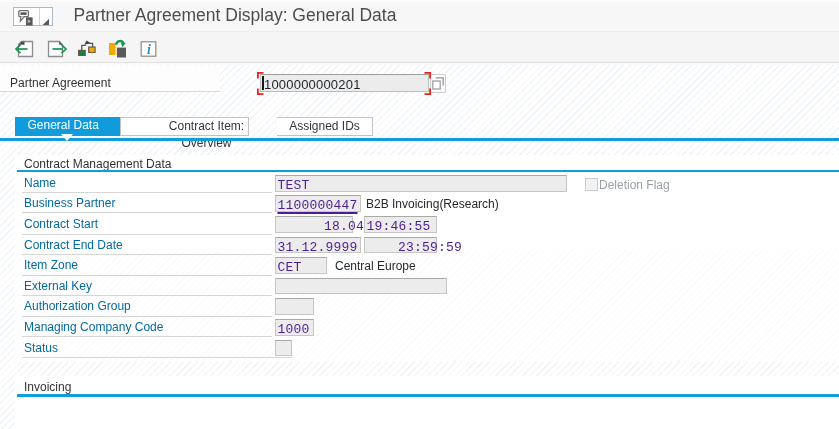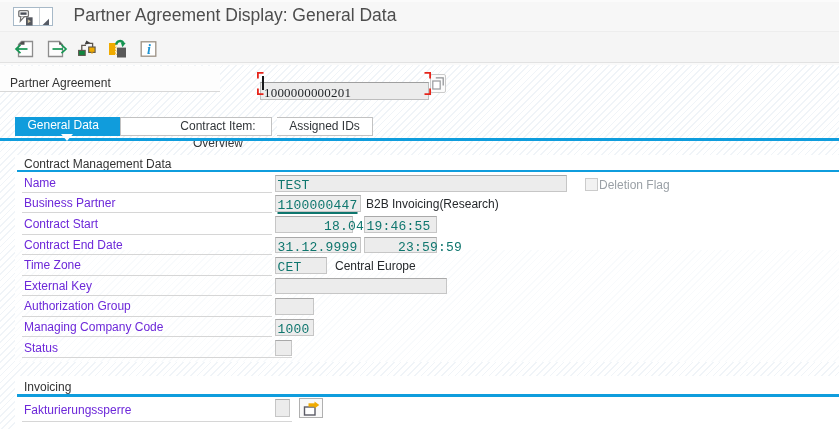--- a/index.html
+++ b/index.html
@@ -1,20 +1,20 @@
 <!DOCTYPE html>
 <html><head>
 <meta charset="utf-8">
 <style>
 * { margin:0; padding:0; box-sizing:border-box; }
 html,body { width:839px; height:429px; overflow:hidden; background:#fff;
   font-family:"Liberation Sans", sans-serif; }
 #stage { position:relative; width:839px; height:429px; }
 .abs { position:absolute; }
-.mono { font-family:Liberation Serif, serif;margin-top:8px; }
+.mono { font-family:Liberation Sans, sans-serif; }
 
 
 #titlebar { left:0; top:0; width:839px; height:31px; background:#f7f7f7; border-top:2px solid #fbfbfb; }
 #toolbar { left:0; top:31px; width:839px; height:32px; background:#f5f5f5; border-top:1px solid #ededed; border-bottom:1px solid #e2e2e2; }
 #title { left:73.5px; top:5px; font-size:17.5px; color:#4d4d4d; }
 
 
 #gos { left:13px; top:6.5px; width:40px; height:19.7px; background:#fff; border:1px solid #a7b9c8; display:flex; }
 #gos .main { width:26px; height:100%; border-right:1px solid #cfd4d8; position:relative; }
 #gos .dd { width:13px; height:100%; position:relative; }
@@ -25,34 +25,34 @@
 
 
 #pa-label { left:10px; top:13px; font-size:12px; color:#333; }
 #pa-field { left:259.5px; top:11px; width:169.5px; height:17.5px; background:#ececec; border:1px solid #bdbdbd; border-top-color:#9f9f9f; font-size:13px; letter-spacing:0.2px; color:#1f2226; line-height:19.8px; padding-left:3.5px; }
 
 
 
 #tabs { left:0px; top:52px; width:839px; height:30px; }
 .tab { position:absolute; top:2px; height:18.5px; font-size:12px; text-align:center; line-height:17px; }
 #tab1 { left:15px; width:105px; background:#109cdc; color:#fff; text-align:left; padding-left:12.5px; }
-#tab2 { left:120px; width:152px; background:#fff; border:1px solid #c2c2c2; color:#32363a;padding-left:44px; }
+#tab2 { left:120px; width:129px; background:#fff; border:1px solid #c2c2c2; color:#32363a;padding-left:44px; }
 #tab3 { left:277px; width:96px; background:#fff; border:1px solid #c2c2c2; border-left:none; color:#32363a; }
 #tabline { position:absolute; left:0px; top:23px; width:839px; height:3px; background:#0f9ddd; }
 #notch { position:absolute; left:61px; top:19px; width:0; height:0;
   border-left:6px solid transparent; border-right:6px solid transparent; border-top:7px solid #fdfdfd; z-index:3; }
 
 
 .group { position:absolute; left:15px; width:824px; background:#fff; }
 .ghead { position:absolute; left:9px; top:2px; font-size:12px; color:#333; }
 .gline { position:absolute; left:2px; right:0; top:14.8px; height:2.7px; background:#0f9ddd; }
 .row { position:absolute; left:2px; right:0; height:21px; }
-.row .lab { position:absolute; left:7px; top:4px; font-size:12px; color:#6d28d9; }
+.row .lab { position:absolute; left:7px; top:4px; font-size:12px; color:#0369a1; }
 .row .sep { position:absolute; left:5px; top:20.4px; width:250px; height:1px; background:#d6d6d6; }
-.fld { position:absolute; top:3px; height:16.5px; background:#ececec; border:1px solid #c6c6c6; border-top-color:#a9a9a9; font-family:"Liberation Mono", monospace; font-size:13px; letter-spacing:0.2px; color:#0f766e; line-height:19.2px; padding-left:1.5px; white-space:nowrap; }
+.fld { position:absolute; top:3px; height:16.5px; background:#ececec; border:1px solid #c6c6c6; border-top-color:#a9a9a9; font-family:"Liberation Mono", monospace; font-size:13px; letter-spacing:0.2px; color:#4c1d95; line-height:19.2px; padding-left:1.5px; white-space:nowrap; }
 .txt { position:absolute; top:5px; font-size:12px; color:#26292c; white-space:nowrap; }
 
 
 #cbx { position:absolute; left:568px; top:6px; width:13px; height:12.5px; background:#f2f2f2; border:1px solid #cbcbcb; }
 #cbl { position:absolute; left:582px; top:6px; font-size:12px; color:#9aa0a6; }
 </style>
 </head>
 <body>
 <div id="stage">
   <div class="abs" id="titlebar"></div>
@@ -168,21 +168,21 @@
         <div class="fld" style="left:258px; width:78px;padding-left:48px;">18.04.2019</div>
         <div class="fld" style="left:347px; width:73px;">19:46:55</div>
       </div>
       <div class="row" style="top:78.7px;">
         <div class="lab">Contract End Date</div>
           <div class="sep"></div>
         <div class="fld" style="left:258px; width:86px;">31.12.9999</div>
         <div class="fld" style="left:347px; width:73px;padding-left:33px;">23:59:59</div>
       </div>
       <div class="row" style="top:99.3px;">
-        <div class="lab">Time Zone</div>
+        <div class="lab">Item Zone</div>
           <div class="sep"></div>
         <div class="fld" style="left:258px; width:51.5px;">CET</div>
         <div class="txt" style="left:318px;">Central Europe</div>
       </div>
       <div class="row" style="top:119.9px;">
         <div class="lab">External Key</div>
           <div class="sep"></div>
         <div class="fld" style="left:258px; width:172px;"></div>
       </div>
       <div class="row" style="top:140.4px;">
@@ -198,27 +198,15 @@
       <div class="row" style="top:181.6px;">
         <div class="lab">Status</div>
           <div class="sep" style="width:270px;"></div>
         <div class="fld" style="left:258px; width:17px;"></div>
       </div>
     </div>
 
     <div class="group" id="g2" style="top:313px; height:53px;">
       <div class="ghead" style="top:4px;">Invoicing</div>
       <div class="gline" style="top:18px;"></div>
-      <div class="row" style="top:19px; height:26px;">
-        <div class="lab" style="top:8px;">Fakturierungssperre</div>
-        <div class="sep" style="top:26px; width:270px;"></div>
-        <div class="fld" style="left:258px; top:4px; width:15px; height:18px;"></div>
-        <div style="position:absolute; left:282px; top:3px; width:23.5px; height:20px; background:#f9f9f9; border:1.2px solid #b0b0b0;">
-          <svg width="21" height="18" viewBox="0 0 21 18">
-            <rect x="4.5" y="8" width="10.5" height="8" fill="#fff" stroke="#5b5b66" stroke-width="1.4"></rect>
-            <path d="M8.5 6 h7" stroke="#f0ab00" stroke-width="3.4"></path>
-            <path d="M14.5 2.6 L19.3 6 L14.5 9.4 Z" fill="#f0ab00"></path>
-          </svg>
-        </div>
-      </div>
     </div>
   </div>
 </div>
 
 </body></html>

